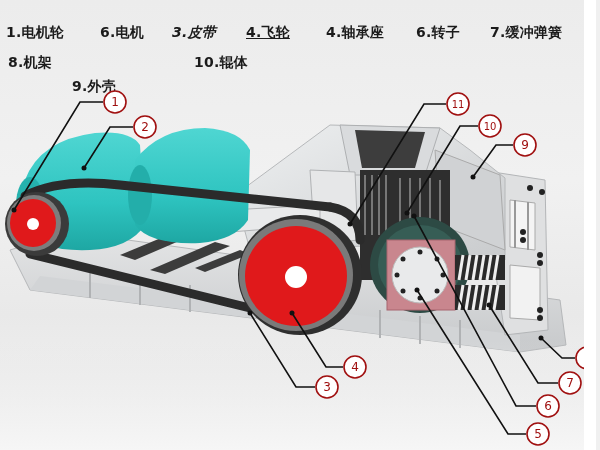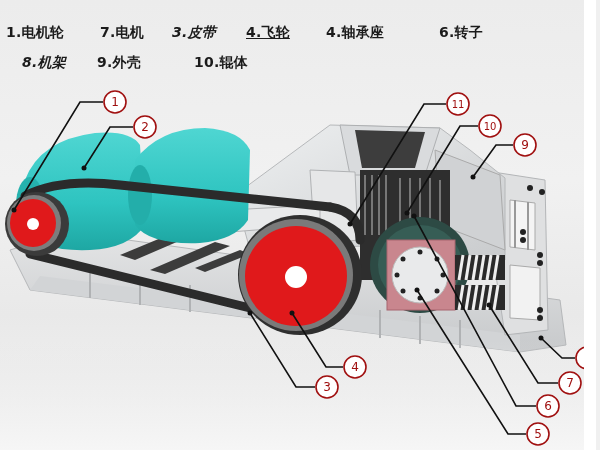--- a/index.html
+++ b/index.html
@@ -11,29 +11,30 @@
   .callout-num{font-family:"DejaVu Sans",sans-serif;font-size:12px;fill:#a01010;}
   .right-edge{position:absolute;right:0;top:0;width:12px;height:450px;background:#ffffff;}
 </style>
 </head>
 <body>
 
 <div id="stage">
 
   <div class="legend-row" style="top:24px;width:600px;height:20px;">
     <span class="legend-item" style="left:0px;">1.电机轮</span>
-    <span class="legend-item" style="left:94px;">7.电机</span>
+    <span class="legend-item" style="left:94px;">6.电机</span>
     <span class="legend-item" style="left:166px;font-style:italic;">3.皮带</span>
     <span class="legend-item" style="left:240px;text-decoration:underline;">4.飞轮</span>
     <span class="legend-item" style="left:320px;">4.轴承座</span>
-    <span class="legend-item" style="left:433px;">6.转子</span>
+    <span class="legend-item" style="left:410px;">6.转子</span>
+    <span class="legend-item" style="left:484px;">7.缓冲弹簧</span>
   </div>
   <div class="legend-row" style="top:54px;width:600px;height:20px;">
-    <span class="legend-item" style="left:16px;font-style:italic;">8.机架</span>
-    <span class="legend-item" style="left:91px;">9.外壳</span>
+    <span class="legend-item" style="left:2px;">8.机架</span>
+    <span class="legend-item" style="left:66px;margin-top:24px;">9.外壳</span>
     <span class="legend-item" style="left:162px;margin-left:26px;">10.辊体</span>
   </div>
 
   <svg width="600" height="450" viewBox="0 0 600 450">
     <defs>
       <linearGradient id="cyanG" x1="0" y1="0" x2="0" y2="1">
         <stop offset="0" stop-color="#4fd6d2"></stop>
         <stop offset="0.6" stop-color="#2ec4c0"></stop>
         <stop offset="1" stop-color="#1ea7a3"></stop>
       </linearGradient>

